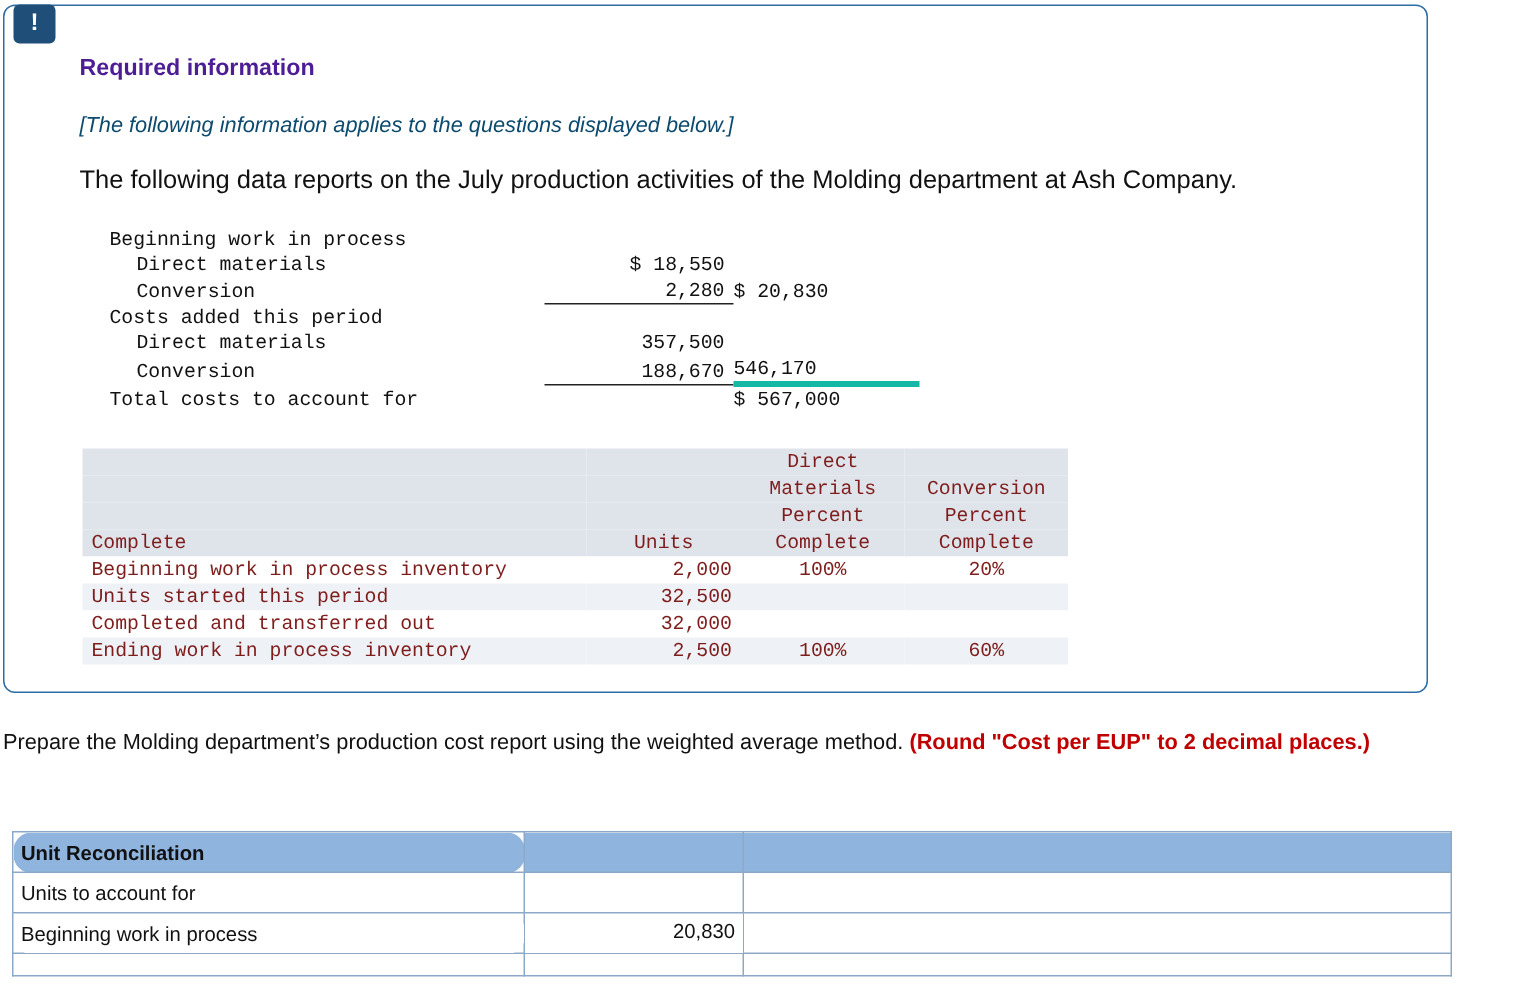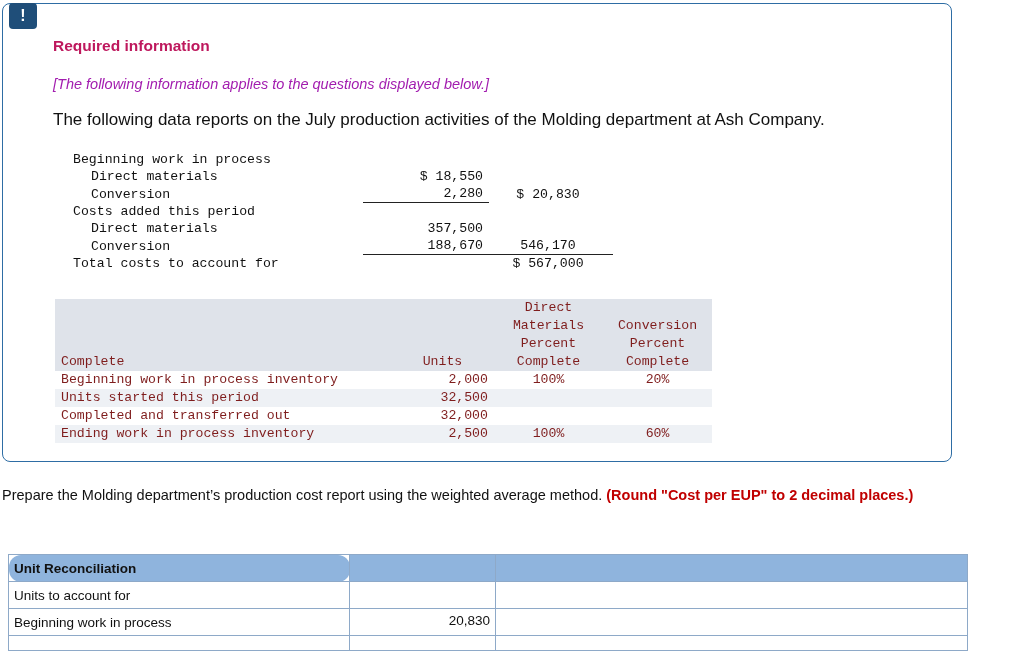--- a/index.html
+++ b/index.html
@@ -44,29 +44,29 @@
     align-items: center;
     justify-content: center;
     line-height: 1;
   }
   .req-title {
     position: absolute;
     left: 50px;
     top: 33px;
     font-size: 15.5px;
     font-weight: bold;
-    color: #be185d;
+    color: #4c1d95;
   }
   .req-subtitle {
     position: absolute;
     left: 50px;
     top: 72px;
     font-size: 14.5px;
     font-style: italic;
-    color: #a21caf;
+    color: #0c4a6e;
   }
   .req-body {
     position: absolute;
     left: 50px;
     top: 106px;
     font-size: 17px;
     color: #111111;
   }
 
   
@@ -82,23 +82,23 @@
   .cost-table td {
     padding: 0;
     height: 17px;
     line-height: 17px;
     white-space: pre;
     vertical-align: bottom;
   }
   .c-label { width: 272px; padding-left: 18px !important; }
   .c-label.indent { padding-left: 36px !important; }
   .c-col1 { width: 120px; text-align: right; padding-right: 6px !important; }
-  .c-col2 { width: 118px; text-align: center; padding-right: 6px !important; }
+  .c-col2 { width: 118px; text-align: left; padding-right: 6px !important; }
   .uline-b { border-bottom: 1px solid #222; }
-  .uline-t { border-top: 1px solid #14b8a6; }
+  .uline-t { border-top: 4px solid #14b8a6; }
 
   
   .units-table {
     position: absolute;
     left: 52px;
     top: 295px;
     width: 657px;
     border-collapse: collapse;
     font-family: "Liberation Mono", monospace;
     font-size: 13.2px;

